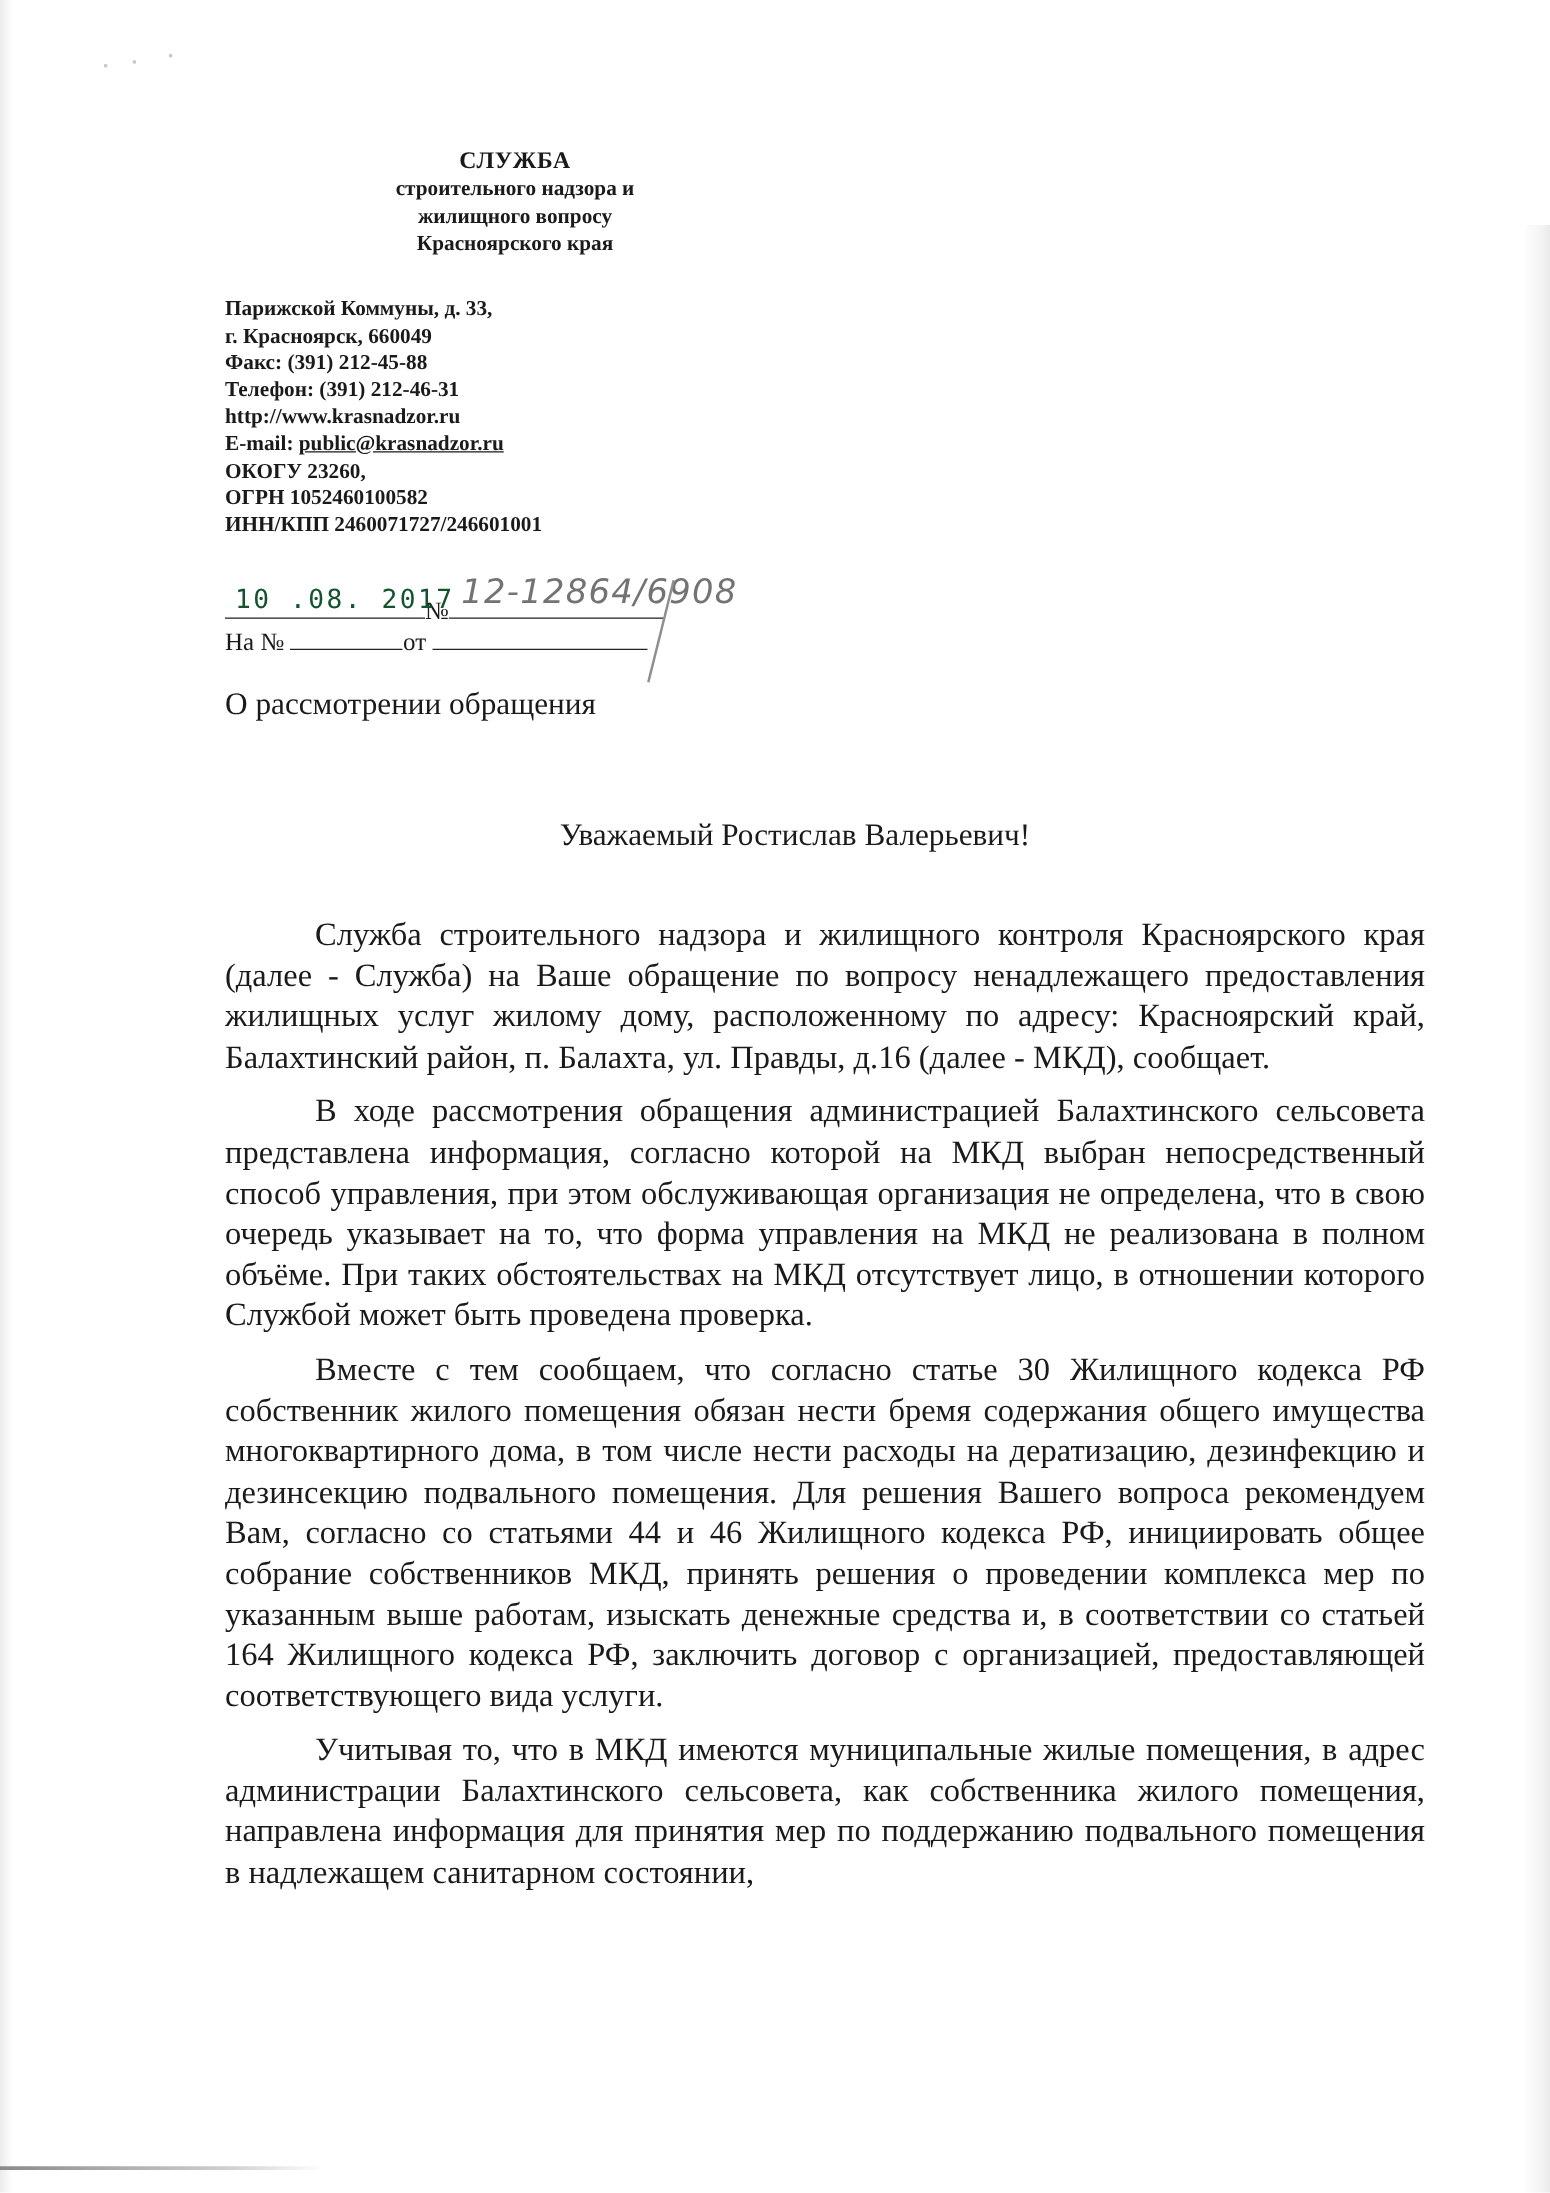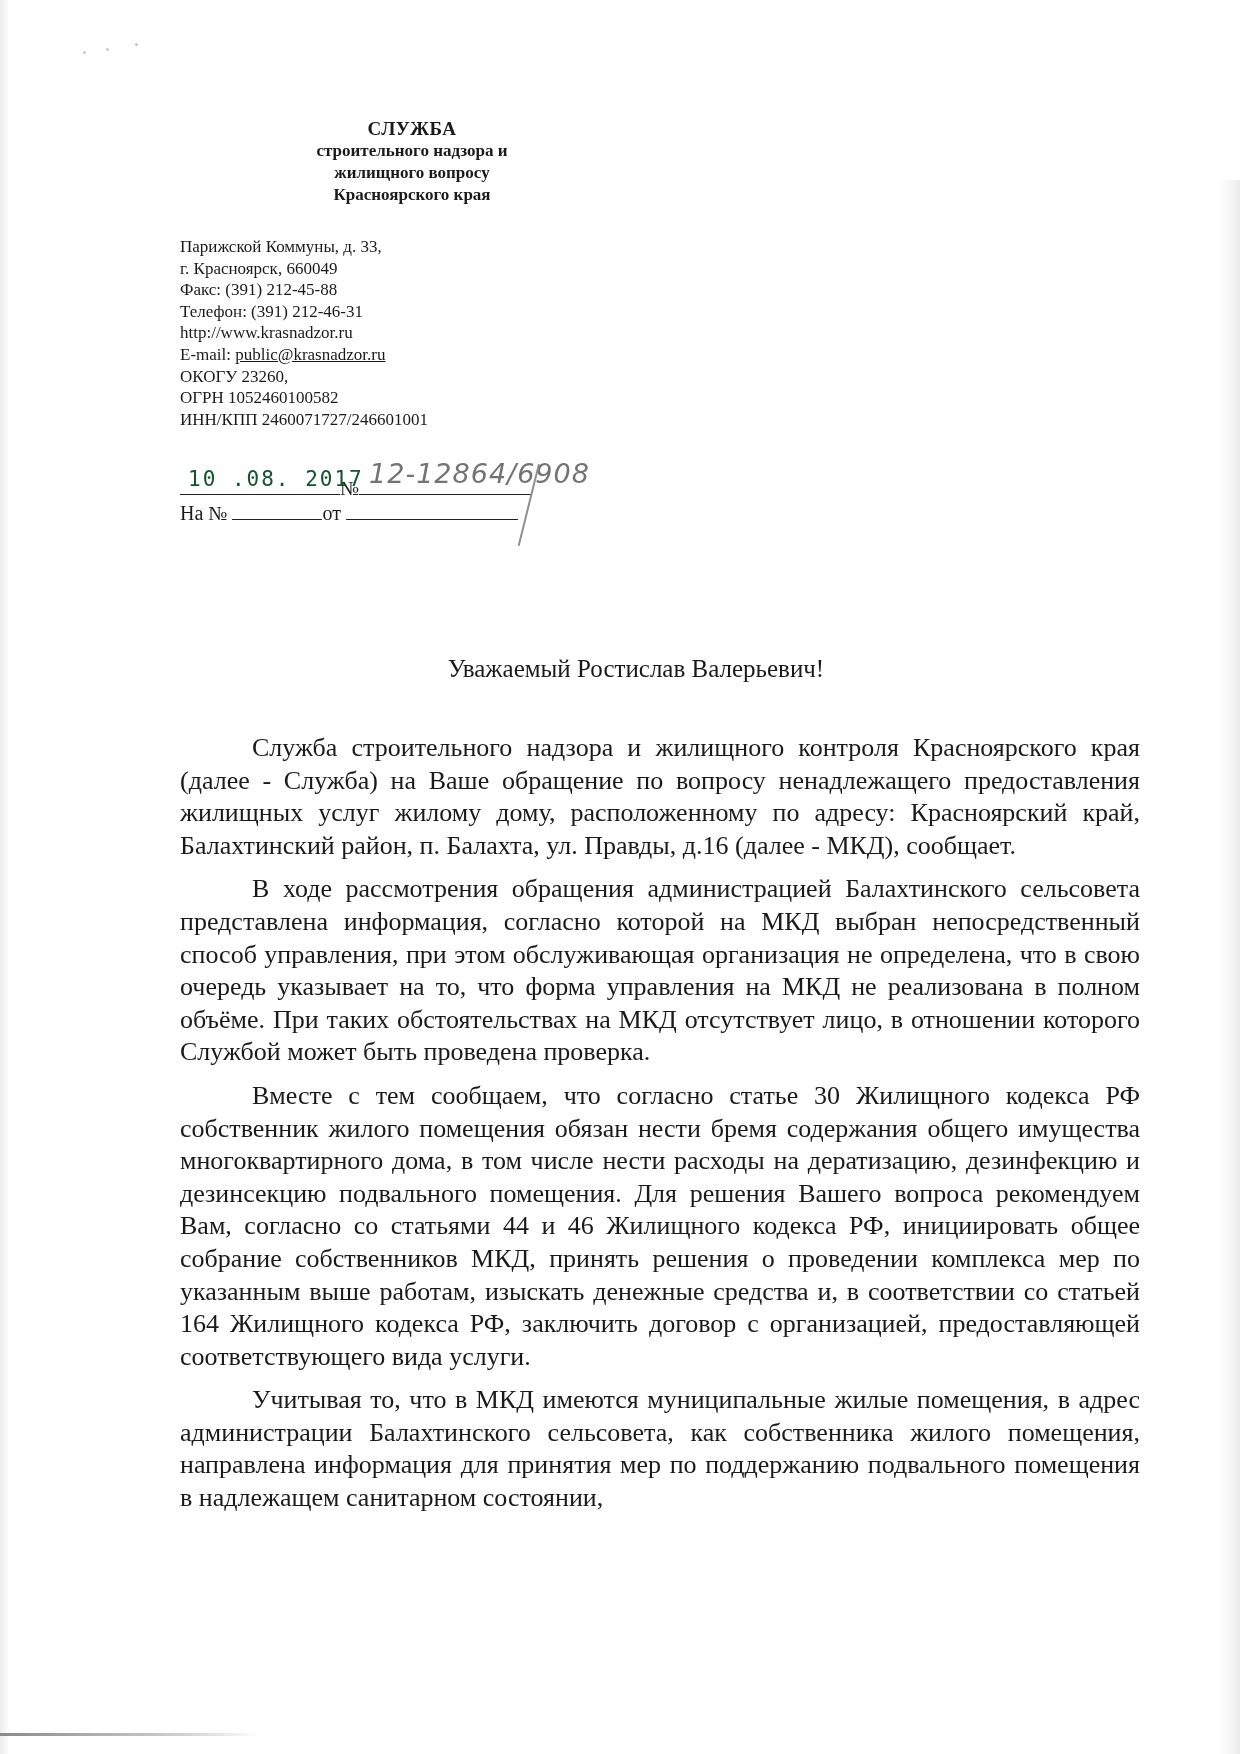--- a/index.html
+++ b/index.html
@@ -59,21 +59,21 @@
       line-height: 22px;
     }
     .sender-org .org-title { font-size: 19px; letter-spacing: 0.5px; }
     .sender-details {
       position: absolute;
       left: 180px;
       top: 236px;
       font-size: 17px;
       line-height: 21.6px;
     }
-    .sender-details .line { white-space: nowrap; }
+    .sender-details .line { white-space: nowrap; font-weight: bold; }
     .email-link { text-decoration: underline; }
 
     
     .recipient {
       position: absolute;
       left: 697px;
       top: 124px;
       font-size: 26px;
       line-height: 34px;
     }
@@ -199,20 +199,21 @@
       </span>
     </div>
     <div class="reg-row">
       <span>На №</span>
       <span class="blank" style="width:90px;height:20px;"></span><span>от</span>
       <span class="blank" style="width:172px;height:20px;"></span>
     </div>
   </div>
   <div class="hand-slash"></div>
 
+  <div class="subject">О рассмотрении обращения</div>
 
   <div class="salutation">Уважаемый Ростислав Валерьевич!</div>
 
   <div class="body">
     <p>Служба строительного надзора и жилищного контроля Красноярского края (далее - Служба) на Ваше обращение по вопросу ненадлежащего предоставления жилищных услуг жилому дому, расположенному по адресу: Красноярский край, Балахтинский район, п. Балахта, ул. Правды, д.16 (далее - МКД), сообщает.</p>
     <p>В ходе рассмотрения обращения администрацией Балахтинского сельсовета представлена информация, согласно которой на МКД выбран непосредственный способ управления, при этом обслуживающая организация не определена, что в свою очередь указывает на то, что форма управления на МКД не реализована в полном объёме. При таких обстоятельствах на МКД отсутствует лицо, в отношении которого Службой может быть проведена проверка.</p>
     <p>Вместе с тем сообщаем, что согласно статье 30 Жилищного кодекса РФ собственник жилого помещения обязан нести бремя содержания общего имущества многоквартирного дома, в том числе нести расходы на дератизацию, дезинфекцию и дезинсекцию подвального помещения. Для решения Вашего вопроса рекомендуем Вам, согласно со статьями 44 и 46 Жилищного кодекса РФ, инициировать общее собрание собственников МКД, принять решения о проведении комплекса мер по указанным выше работам, изыскать денежные средства и, в соответствии со статьей 164 Жилищного кодекса РФ, заключить договор с организацией, предоставляющей соответствующего вида услуги.</p>
     <p>Учитывая то, что в МКД имеются муниципальные жилые помещения, в адрес администрации Балахтинского сельсовета, как собственника жилого помещения, направлена информация для принятия мер по поддержанию подвального помещения в надлежащем санитарном состоянии,</p>
   </div>
 

